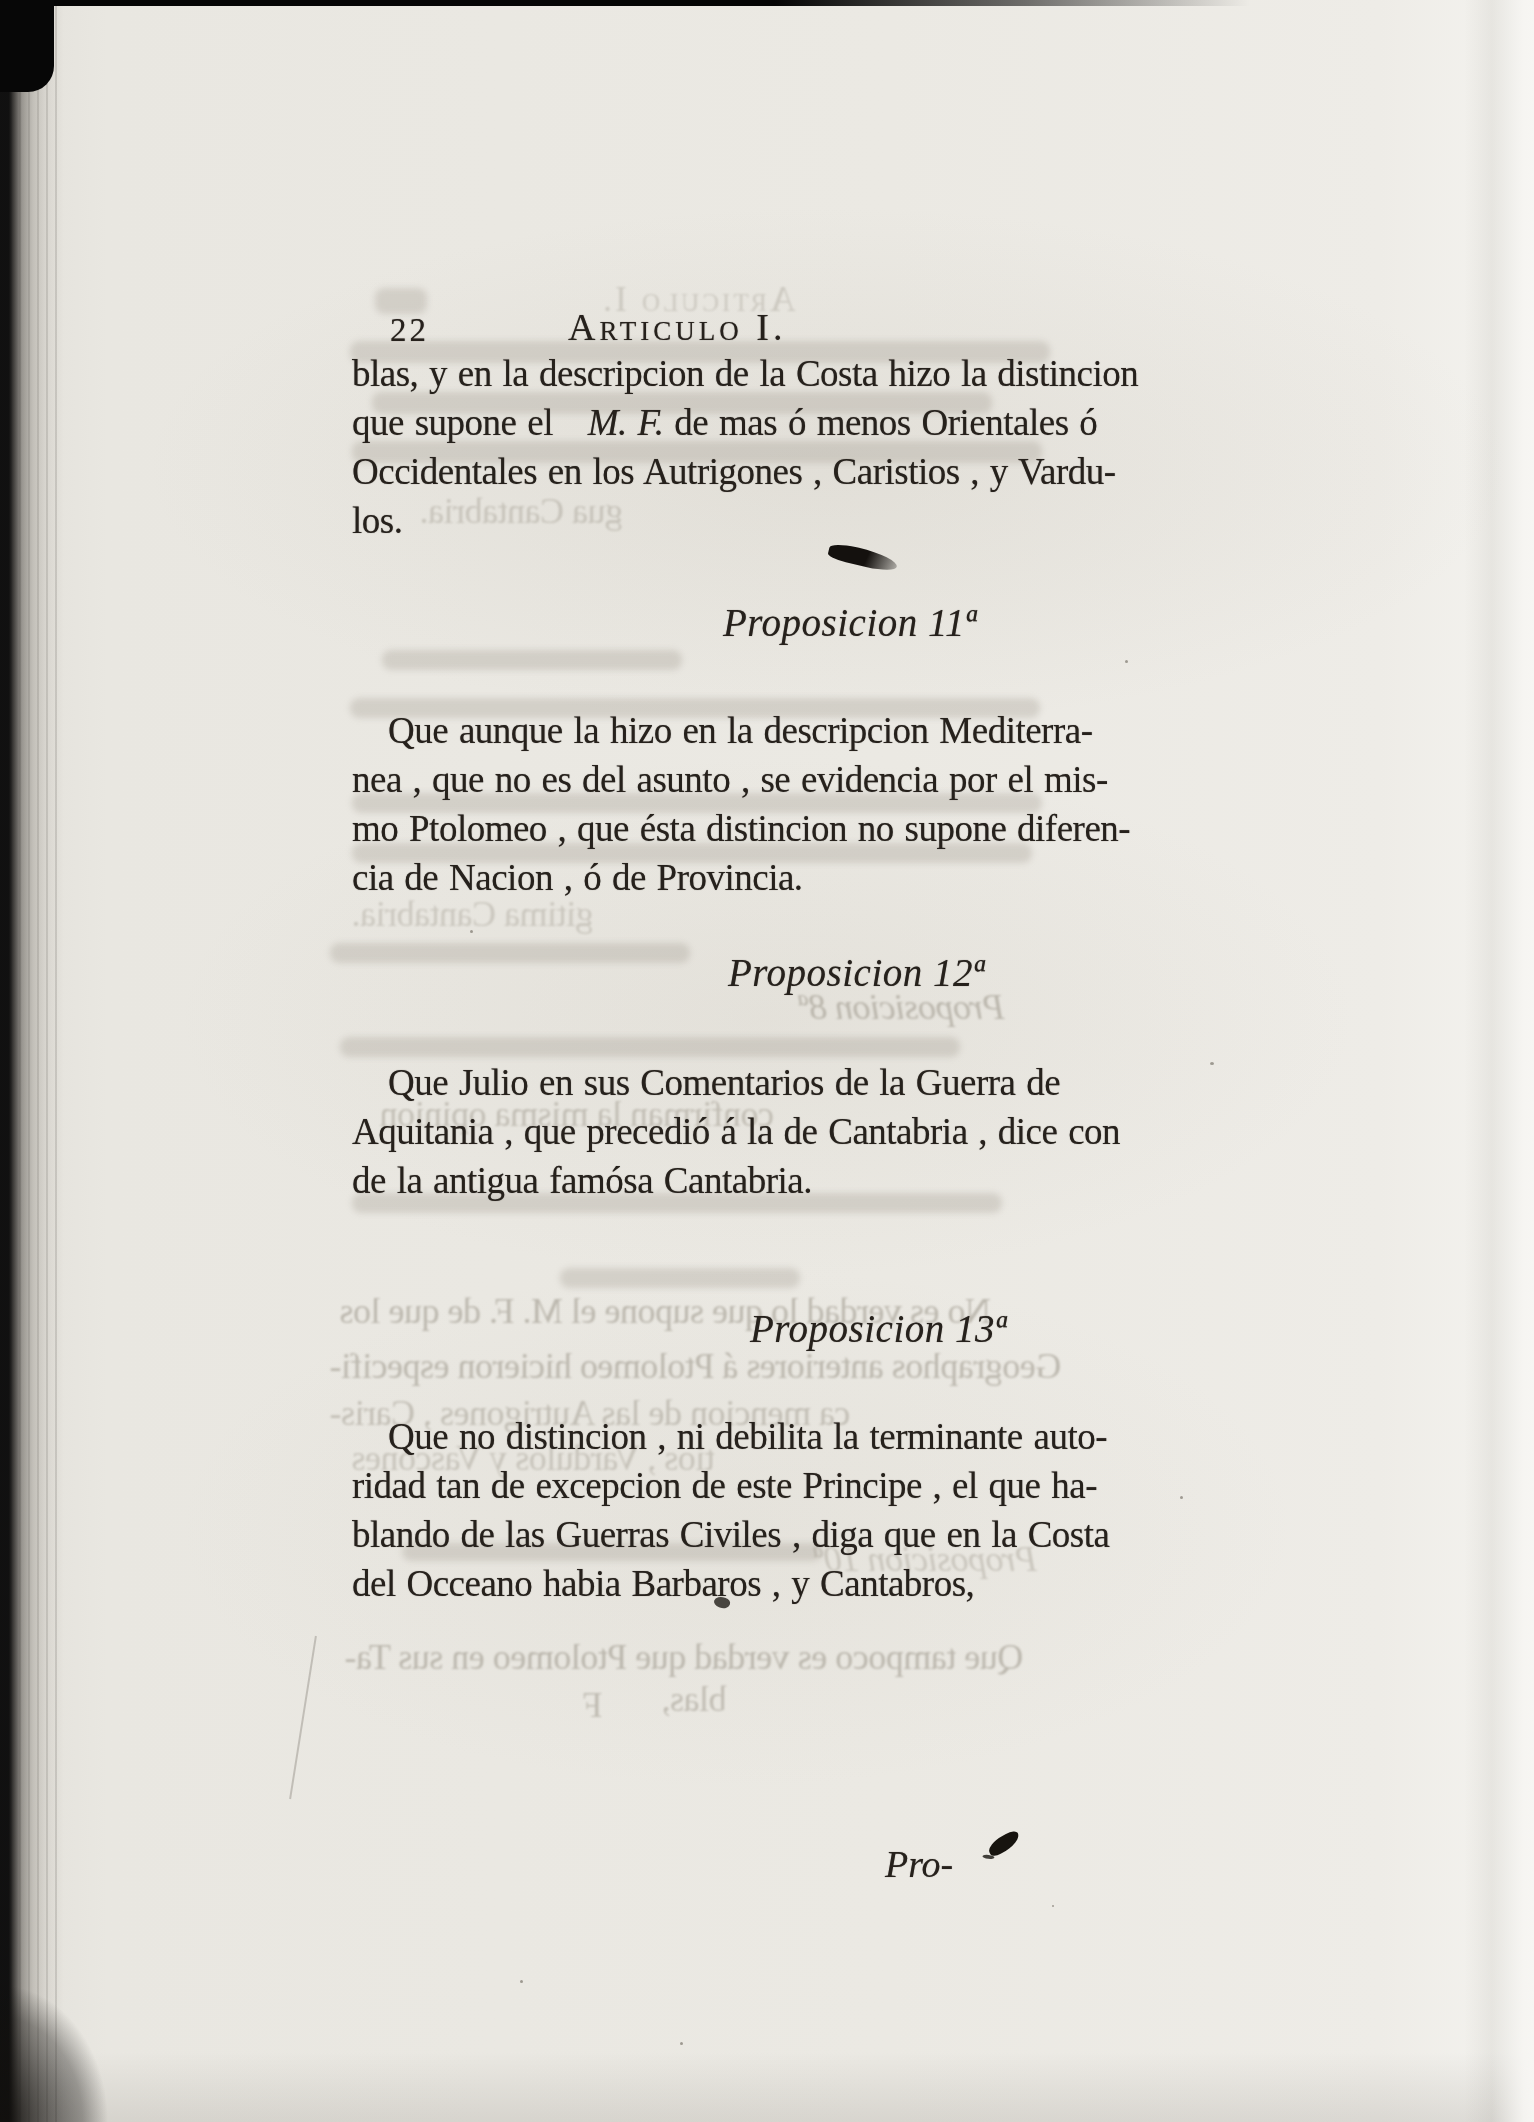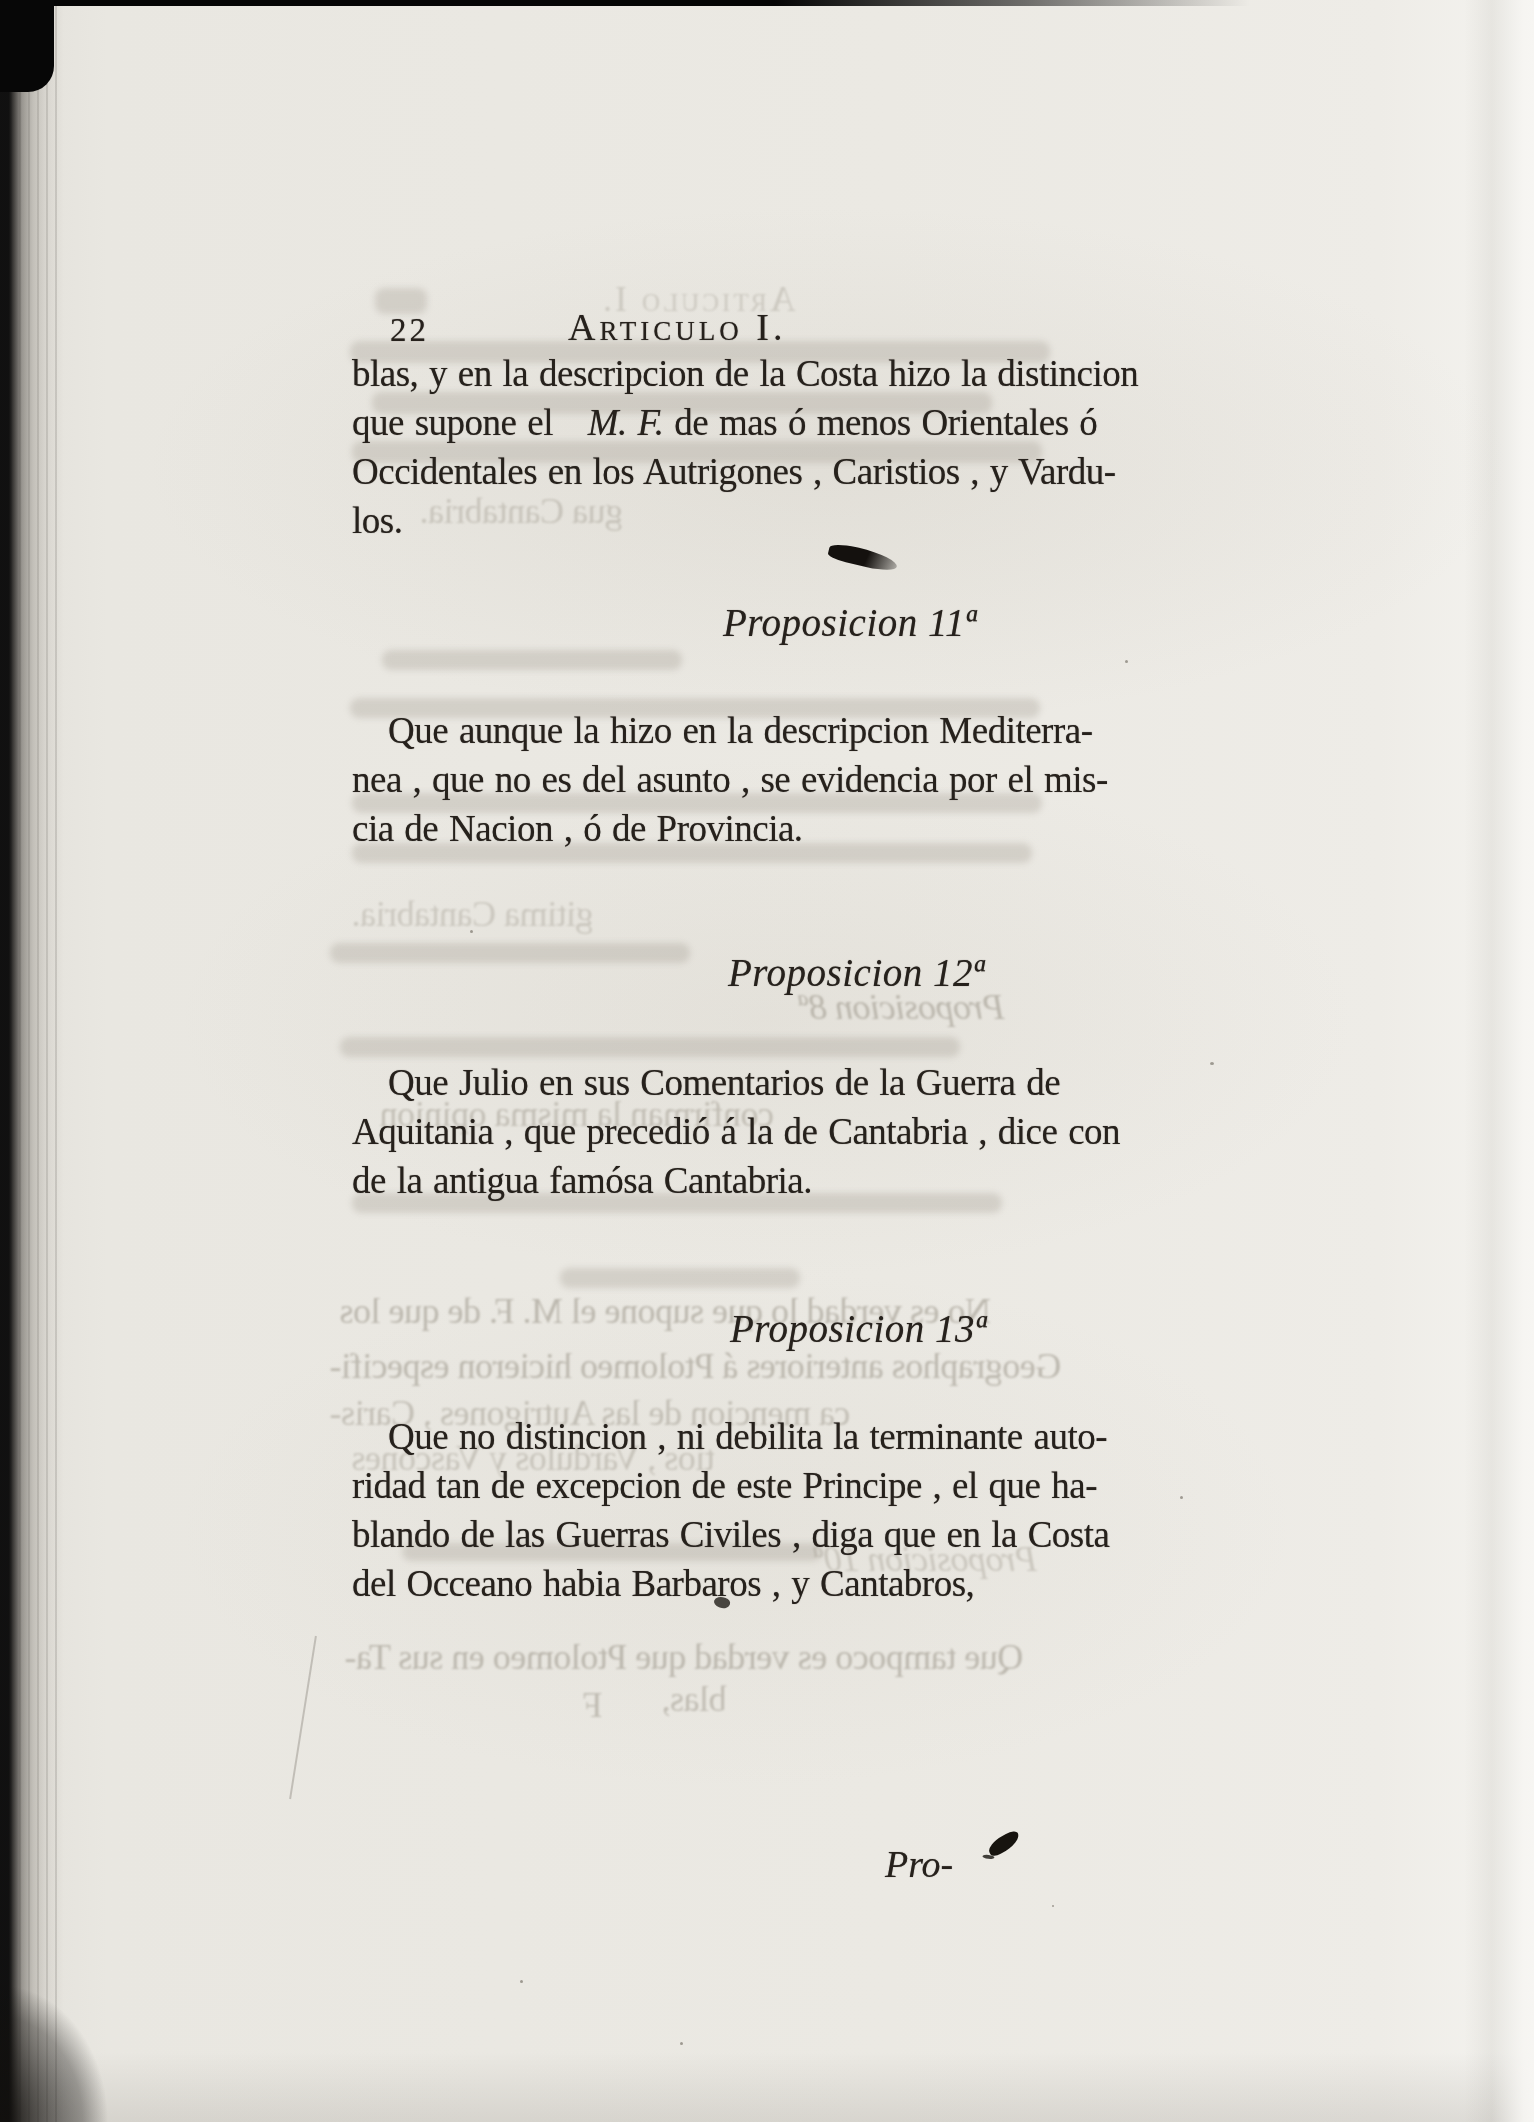--- a/index.html
+++ b/index.html
@@ -46,21 +46,21 @@
   .bodyline { white-space:nowrap; font-size:37px; line-height:49px; letter-spacing:-0.5px; word-spacing:2px; height:49px; }
   .indent { padding-left:36px; }
   .para { position:absolute; left:352px; }
   #para1 { top:349px; }
   #para2 { top:706px; }
   #para3 { top:1058px; }
   #para4 { top:1412px; }
   .prophead { position:absolute; font-style:italic; font-size:39px; white-space:nowrap; letter-spacing:.5px; }
   #h11 { left:723px; top:600px; }
   #h12 { left:728px; top:950px; }
-  #h13 { left:730px; top:1306px; }
+  #h13 { left:750px; top:1306px; }
   #pagenum { position:absolute; left:380px; top:312px; font-size:33px; letter-spacing:3px;margin-left:10px; }
   #runhead { position:absolute; left:568px; top:305px; font-variant:small-caps; font-size:38px; letter-spacing:4px; white-space:nowrap; }
   #catchword { position:absolute; left:885px; top:1842px; font-style:italic; font-size:38px; }
   .em { font-style:italic;margin-left:24px; }
   
   .smudge { position:absolute; left:828px; top:549px; width:70px; height:17px;
     background:linear-gradient(100deg,#14110e 55%, rgba(20,17,14,.25));
     border-radius:55% 85% 60% 40%; transform:rotate(13deg); }
   .penmark { position:absolute; left:987px; top:1836px; width:34px; height:15px;
     background:#17140f; border-radius:65% 35% 75% 30%; transform:rotate(-28deg); }
@@ -119,20 +119,21 @@
   <div class="bodyline ink">los.</div>
 </div>
 
 <div class="smudge"></div>
 
 <div id="h11" class="prophead ink">Proposicion 11ª</div>
 
 <div id="para2" class="para">
   <div class="bodyline ink indent">Que aunque la hizo en la descripcion Mediterra-</div>
   <div class="bodyline ink">nea , que no es del asunto , se evidencia por el mis-</div>
+  <div class="bodyline ink">mo Ptolomeo , que ésta distincion no supone diferen-</div>
   <div class="bodyline ink">cia de Nacion , ó de Provincia.</div>
 </div>
 
 <div id="h12" class="prophead ink">Proposicion 12ª</div>
 
 <div id="para3" class="para">
   <div class="bodyline ink indent">Que Julio en sus Comentarios de la Guerra de</div>
   <div class="bodyline ink">Aquitania , que precedió á la de Cantabria , dice con</div>
   <div class="bodyline ink">de la antigua famósa Cantabria.</div>
 </div>

